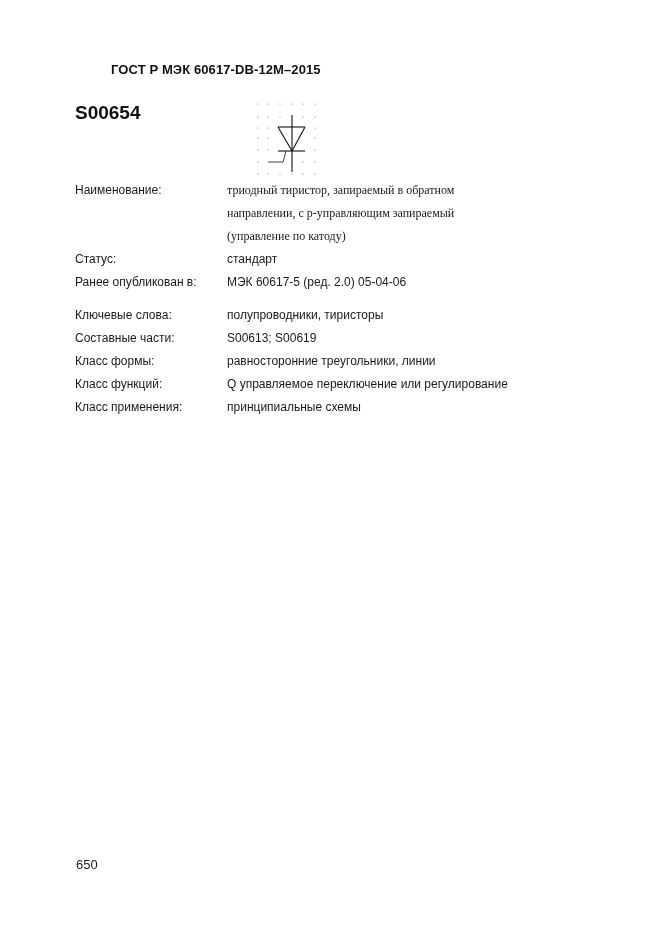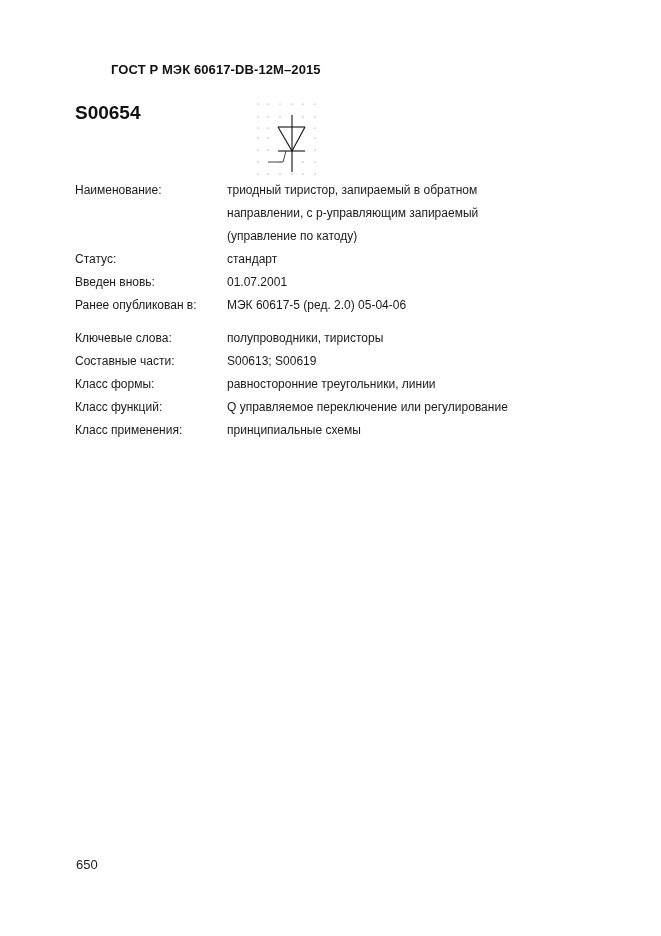--- a/index.html
+++ b/index.html
@@ -53,20 +53,21 @@
       width: 152px;
       flex: 0 0 152px;
       color: #1a1a1a;
     }
     .row .value {
       flex: 1;
       color: #1a1a1a;
     }
     .value-line {
       display: block;
+      font-family: Liberation Serif, serif;
     }
     .gap {
       height: 10px;
     }
     .page-number {
       position: absolute;
       left: 76px;
       top: 857px;
       font-size: 13px;
       color: #1a1a1a;
@@ -133,24 +134,20 @@
       <span class="value-line">триодный тиристор, запираемый в обратном</span>
       <span class="value-line">направлении, с р-управляющим запираемый</span>
       <span class="value-line">(управление по катоду)</span>
     </span>
   </div>
   <div class="row">
     <span class="label">Статус:</span>
     <span class="value">стандарт</span>
   </div>
   <div class="row">
-    <span class="label">Введен вновь:</span>
-    <span class="value">01.07.2001</span>
-  </div>
-  <div class="row">
     <span class="label">Ранее опубликован в:</span>
     <span class="value">МЭК 60617-5 (ред. 2.0) 05-04-06</span>
   </div>
 
   <div class="gap"></div>
 
   <div class="row">
     <span class="label">Ключевые слова:</span>
     <span class="value">полупроводники, тиристоры</span>
   </div>

